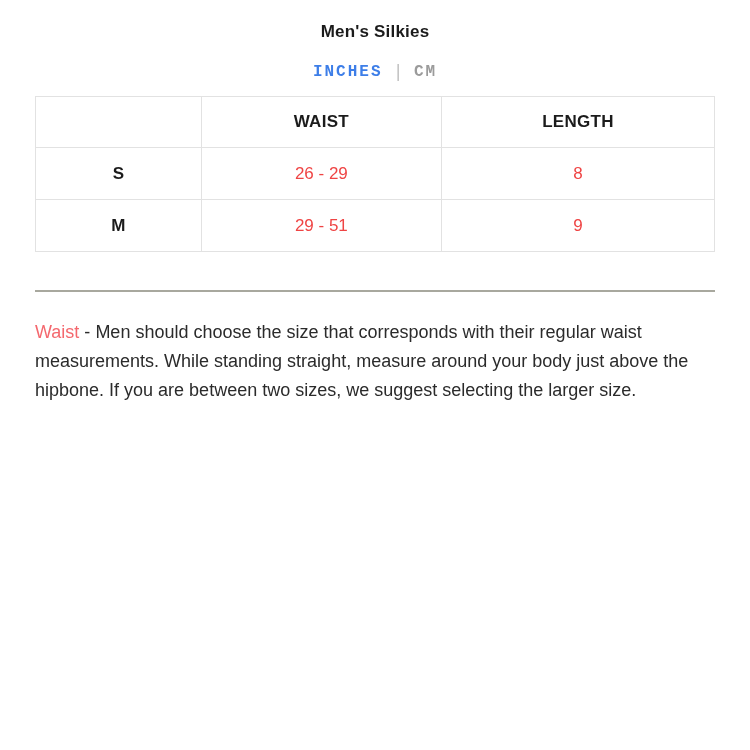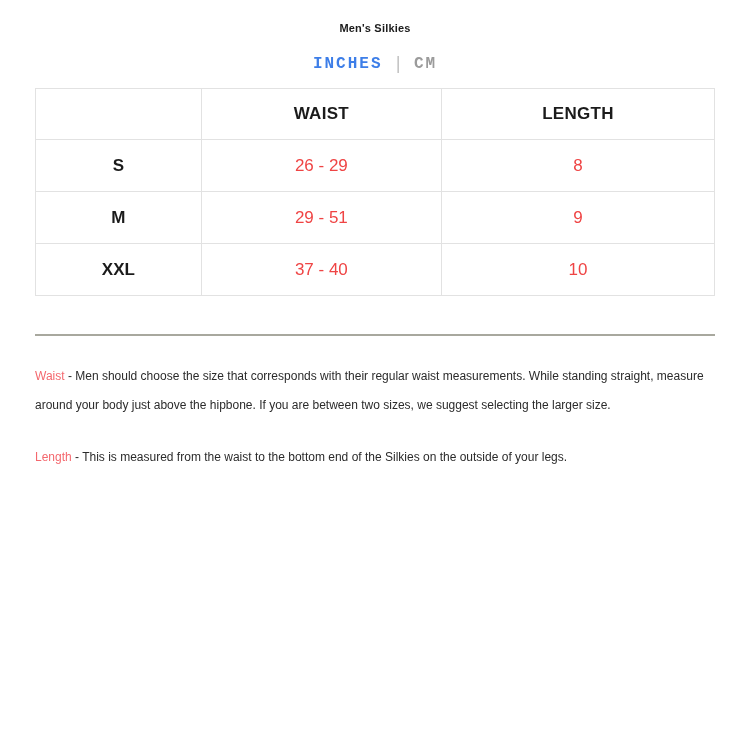--- a/index.html
+++ b/index.html
@@ -15,21 +15,21 @@
   *{margin:0;padding:0;box-sizing:border-box;}
   html,body{background:#ffffff;}
   body{
     width:750px;height:750px;overflow:hidden;
     font-family:"Liberation Sans","DejaVu Sans",sans-serif;
     color:var(--text);
   }
   .wrap{padding:22px 35px 0 35px;}
   .page-title{
     text-align:center;
-    font-size:11px;font-weight:700;color:var(--heading);
+    font-size:17px;font-weight:700;color:var(--heading);
     letter-spacing:.2px;
   }
   .unit-toggle{
     margin-top:19px;
     display:flex;justify-content:center;align-items:center;gap:10px;
     font-size:16px;letter-spacing:2px;font-weight:600;font-family:Liberation Mono, monospace;
   }
   .unit-inches{color:var(--accent-blue);cursor:pointer;}
   .unit-sep{color:var(--pipe-gray);font-weight:300;font-size:19px;letter-spacing:0;}
   .unit-cm{color:var(--muted-gray);cursor:pointer;}
@@ -48,21 +48,21 @@
   .size-table thead th{height:51px;font-weight:700;color:var(--heading);letter-spacing:.3px;}
   .size-table tbody td{height:52px;color:#ef4444;}
   .size-table tbody td.size-cell{font-weight:700;color:var(--heading);}
   .divider{
     margin-top:38px;width:680px;
     border:none;border-top:2px solid var(--divider);
   }
   .notes{width:680px;}
   .note{
     margin-top:26px;
-    font-size:12px;line-height:29px;color:var(--text);
+    font-size:18px;line-height:29px;color:var(--text);
   }
   .note + .note{margin-top:23px;}
   .note .term{color:var(--accent-coral);}
   .note .sep{color:var(--text);}
 </style>
 </head>
 <body>
 
 <div class="wrap">
 
@@ -91,28 +91,22 @@
       <tr>
         <td class="size-cell">S</td>
         <td>26 - 29</td>
         <td>8</td>
       </tr>
       <tr>
         <td class="size-cell">M</td>
         <td>29 - 51</td>
         <td>9</td>
       </tr>
-      <tr>
-        <td class="size-cell">XXL</td>
-        <td>37 - 40</td>
-        <td>10</td>
-      </tr>
     </tbody>
   </table>
 
   <hr class="divider">
 
   <div class="notes">
     <p class="note"><span class="term">Waist</span> <span class="sep">-</span> <span>Men should choose the size that corresponds with their regular waist measurements. While standing straight, measure around your body just above the hipbone. If you are between two sizes, we suggest selecting the larger size.</span></p>
-    <p class="note"><span class="term">Length</span> <span class="sep">-</span> <span>This is measured from the waist to the bottom end of the Silkies on the outside of your legs.</span></p>
   </div>
 
 </div>
 
 </body></html>

